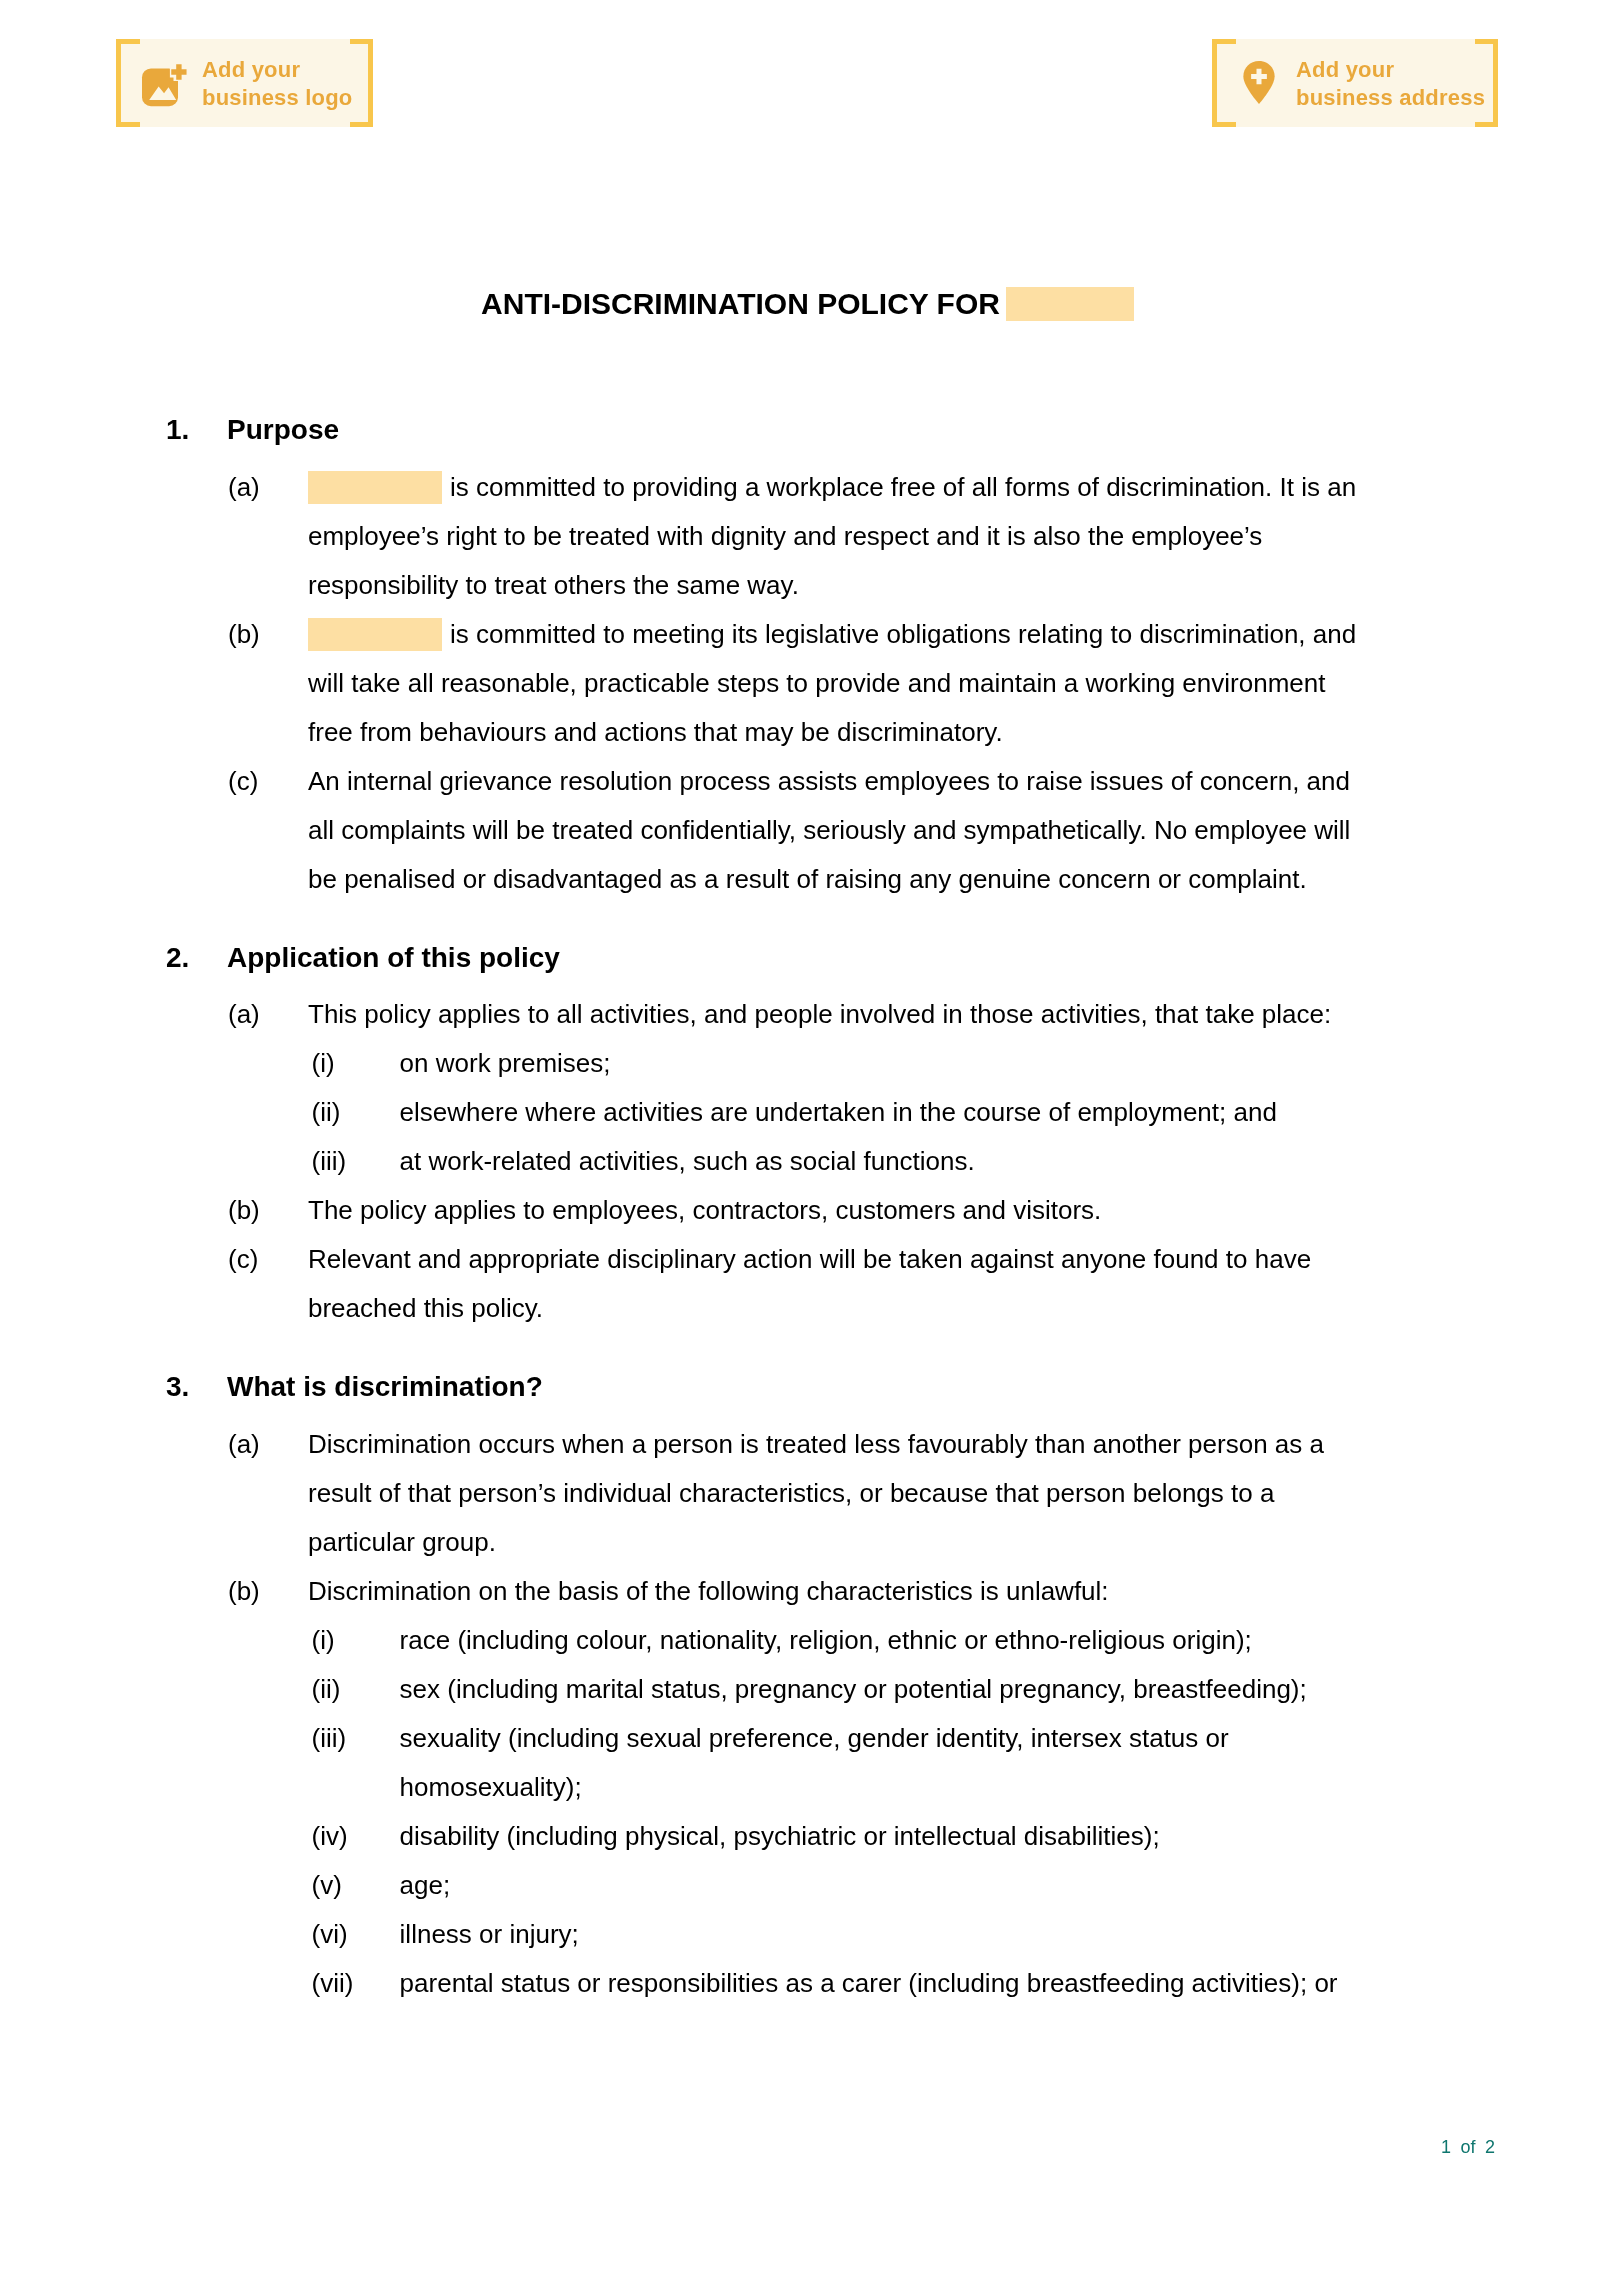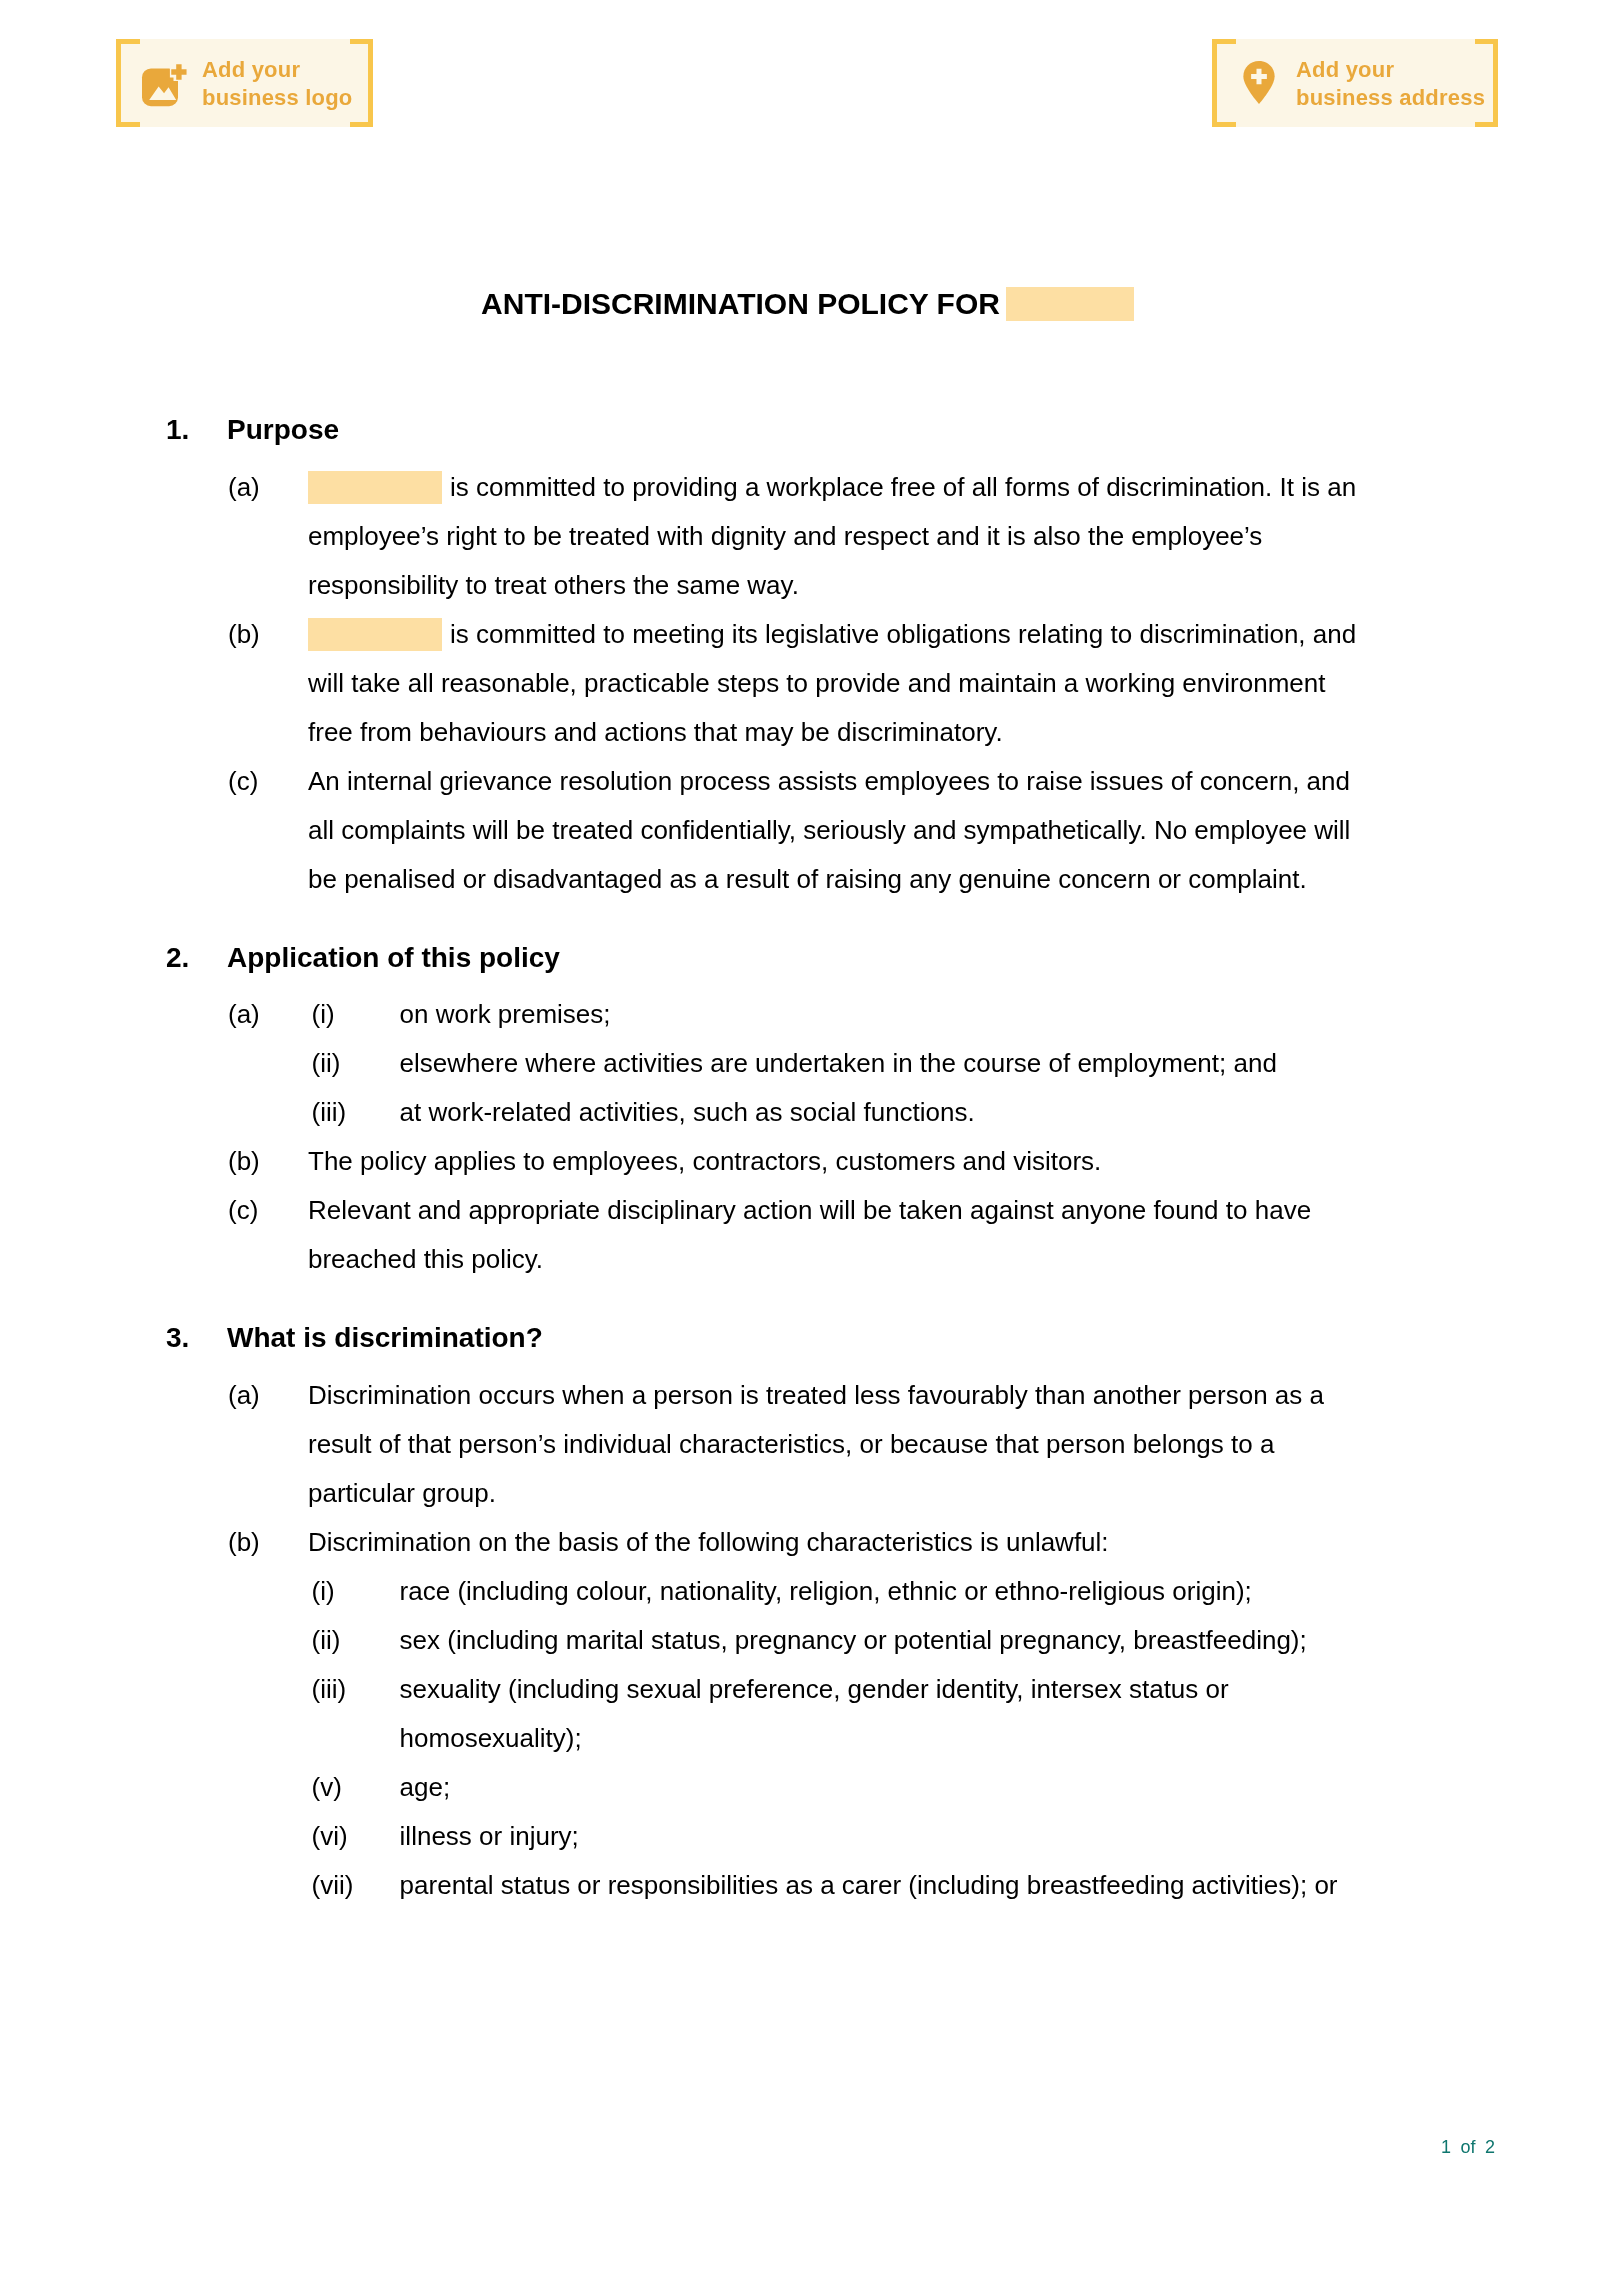--- a/index.html
+++ b/index.html
@@ -128,21 +128,21 @@
   </div>
 
   <div class="section">
     <div class="section-heading">
       <span class="section-number">2.</span>
       <span class="section-title">Application of this policy</span>
     </div>
     <div class="section-items">
   <div class="item">
     <span class="item-marker">(a)</span>
-    <div class="item-body">
+    <div class="item-body"><span class="item-text">This policy applies to all activities, and people involved in those activities, that take place:</span>
       <div class="subitems">
   <div class="subitem">
     <span class="subitem-marker">(i)</span>
     <span class="subitem-text">on work premises;</span>
   </div>
 
   <div class="subitem">
     <span class="subitem-marker">(ii)</span>
     <span class="subitem-text">elsewhere where activities are undertaken in the course of employment; and</span>
   </div>
@@ -200,20 +200,24 @@
     <span class="subitem-marker">(ii)</span>
     <span class="subitem-text">sex (including marital status, pregnancy or potential pregnancy, breastfeeding);</span>
   </div>
 
   <div class="subitem">
     <span class="subitem-marker">(iii)</span>
     <span class="subitem-text">sexuality (including sexual preference, gender identity, intersex status or
 homosexuality);</span>
   </div>
 
+  <div class="subitem">
+    <span class="subitem-marker">(iv)</span>
+    <span class="subitem-text">disability (including physical, psychiatric or intellectual disabilities);</span>
+  </div>
 
   <div class="subitem">
     <span class="subitem-marker">(v)</span>
     <span class="subitem-text">age;</span>
   </div>
 
   <div class="subitem">
     <span class="subitem-marker">(vi)</span>
     <span class="subitem-text">illness or injury;</span>
   </div>

